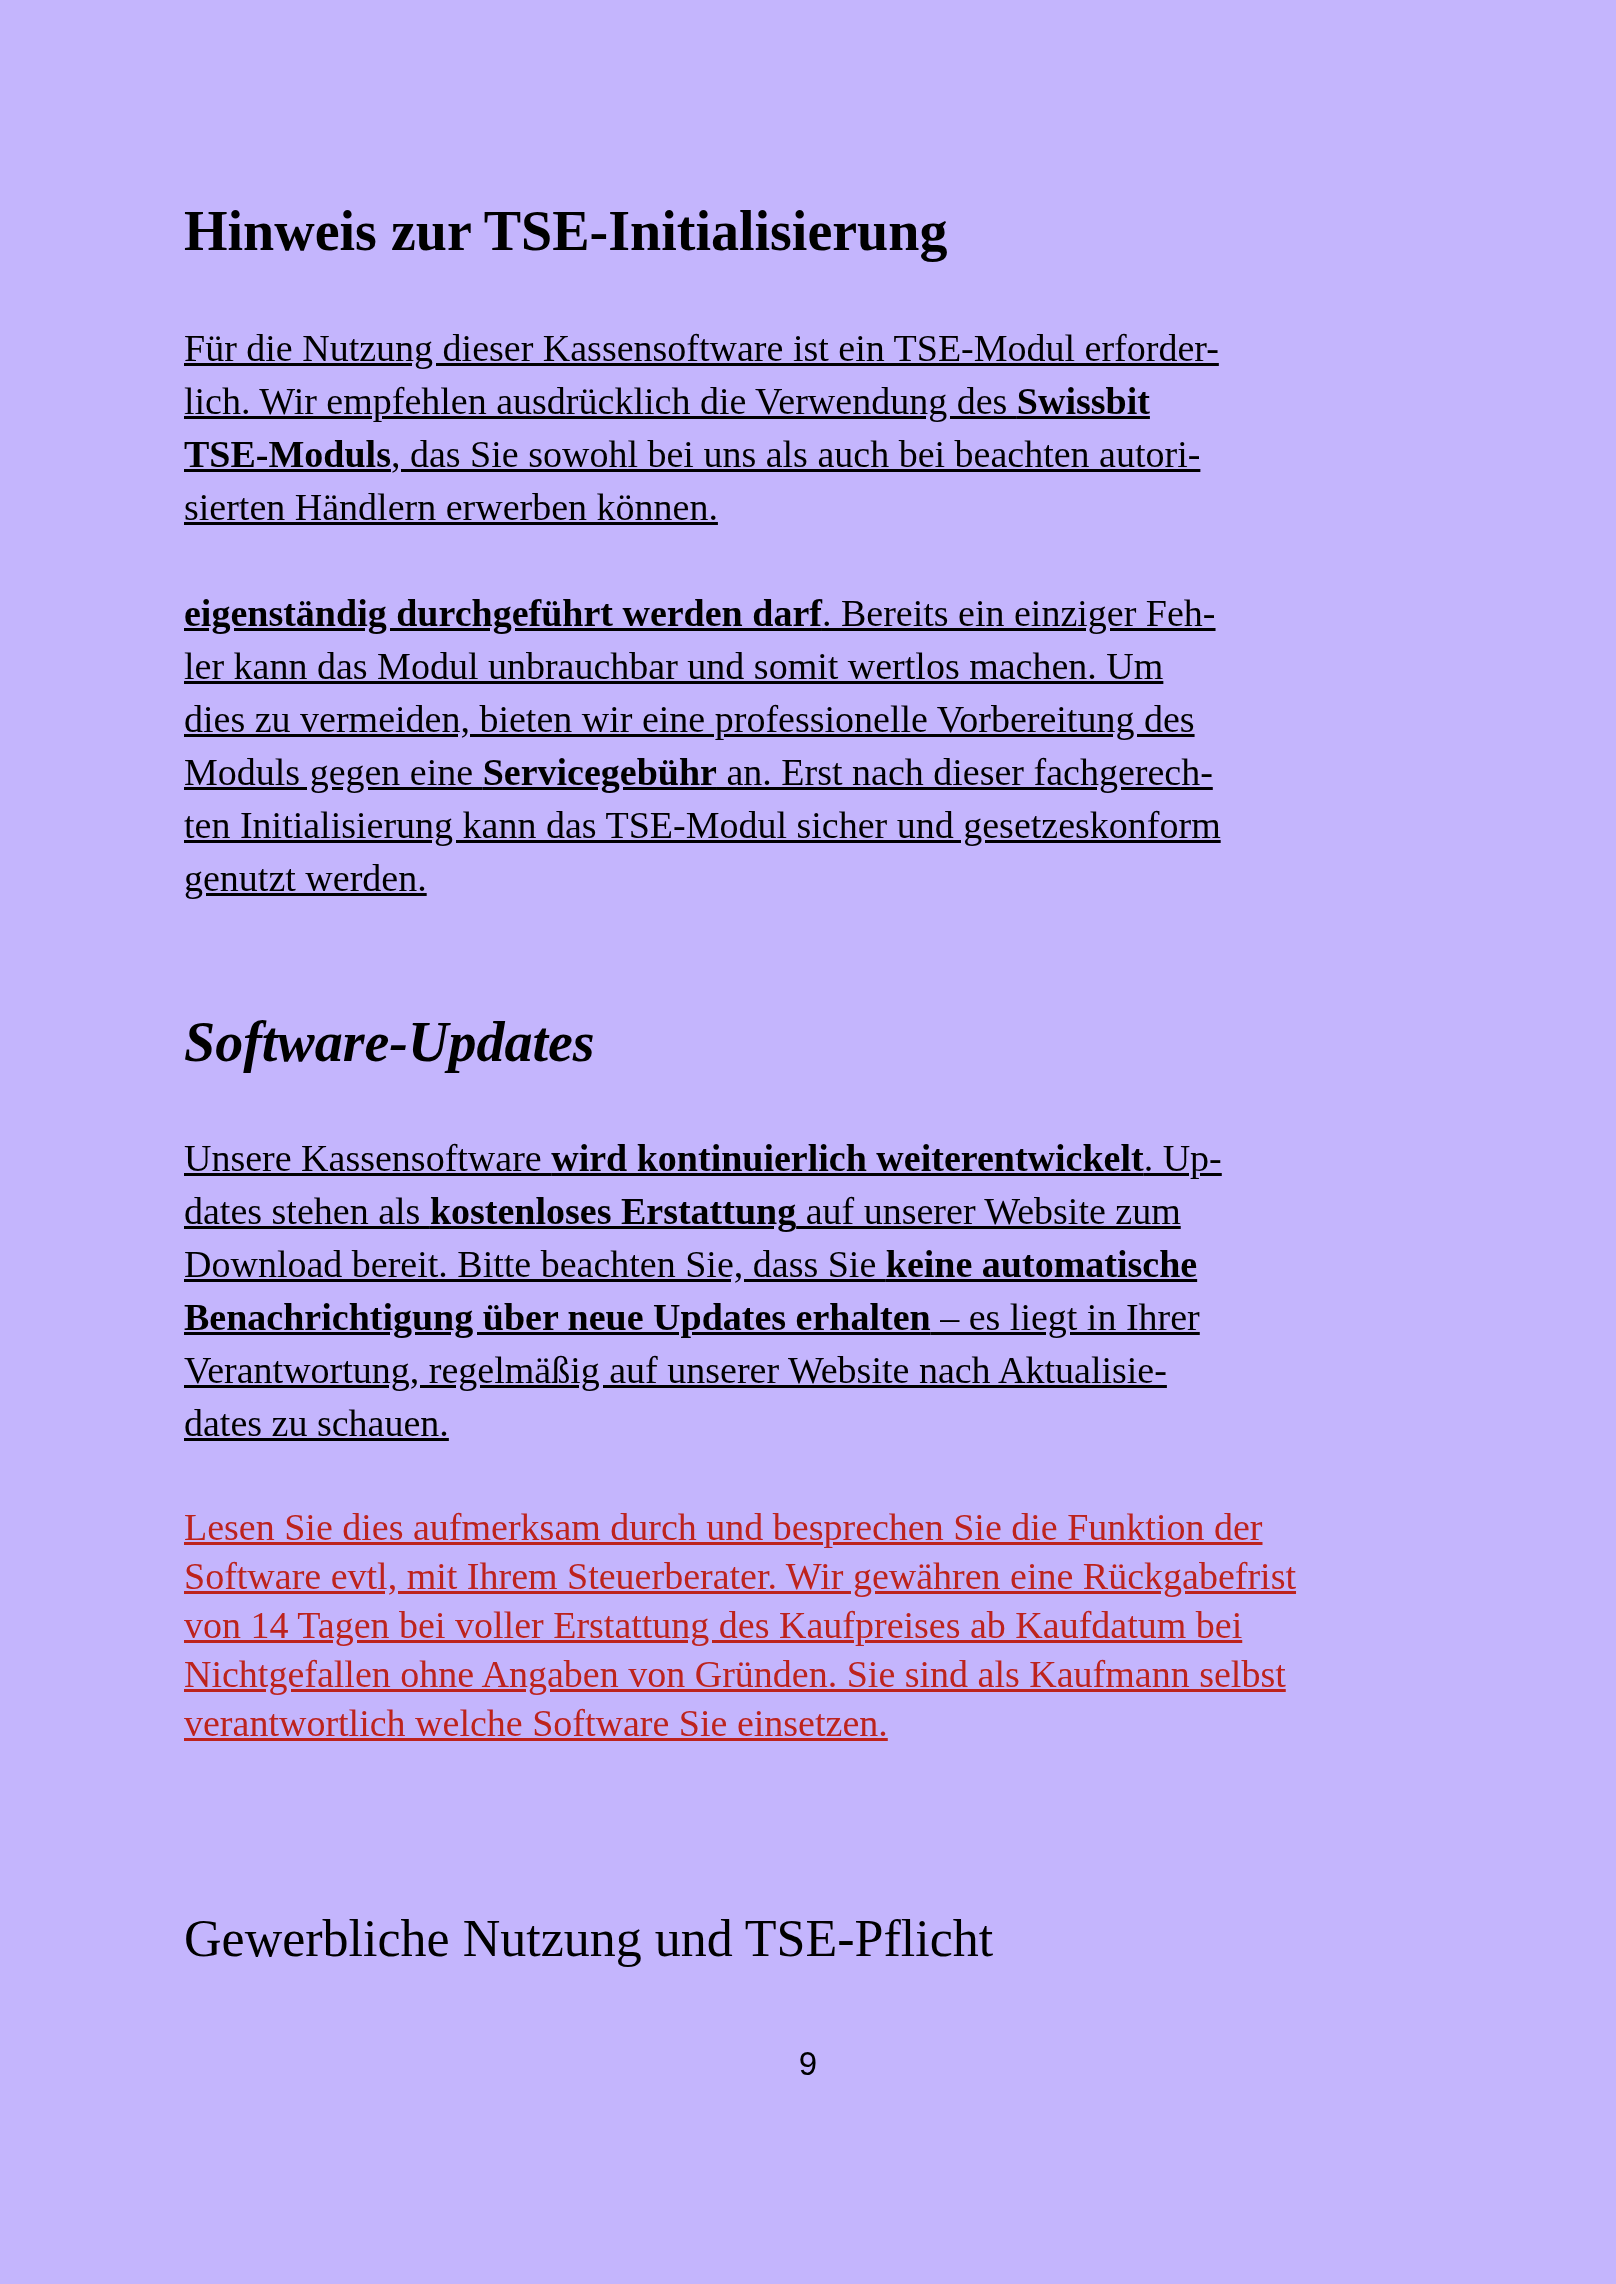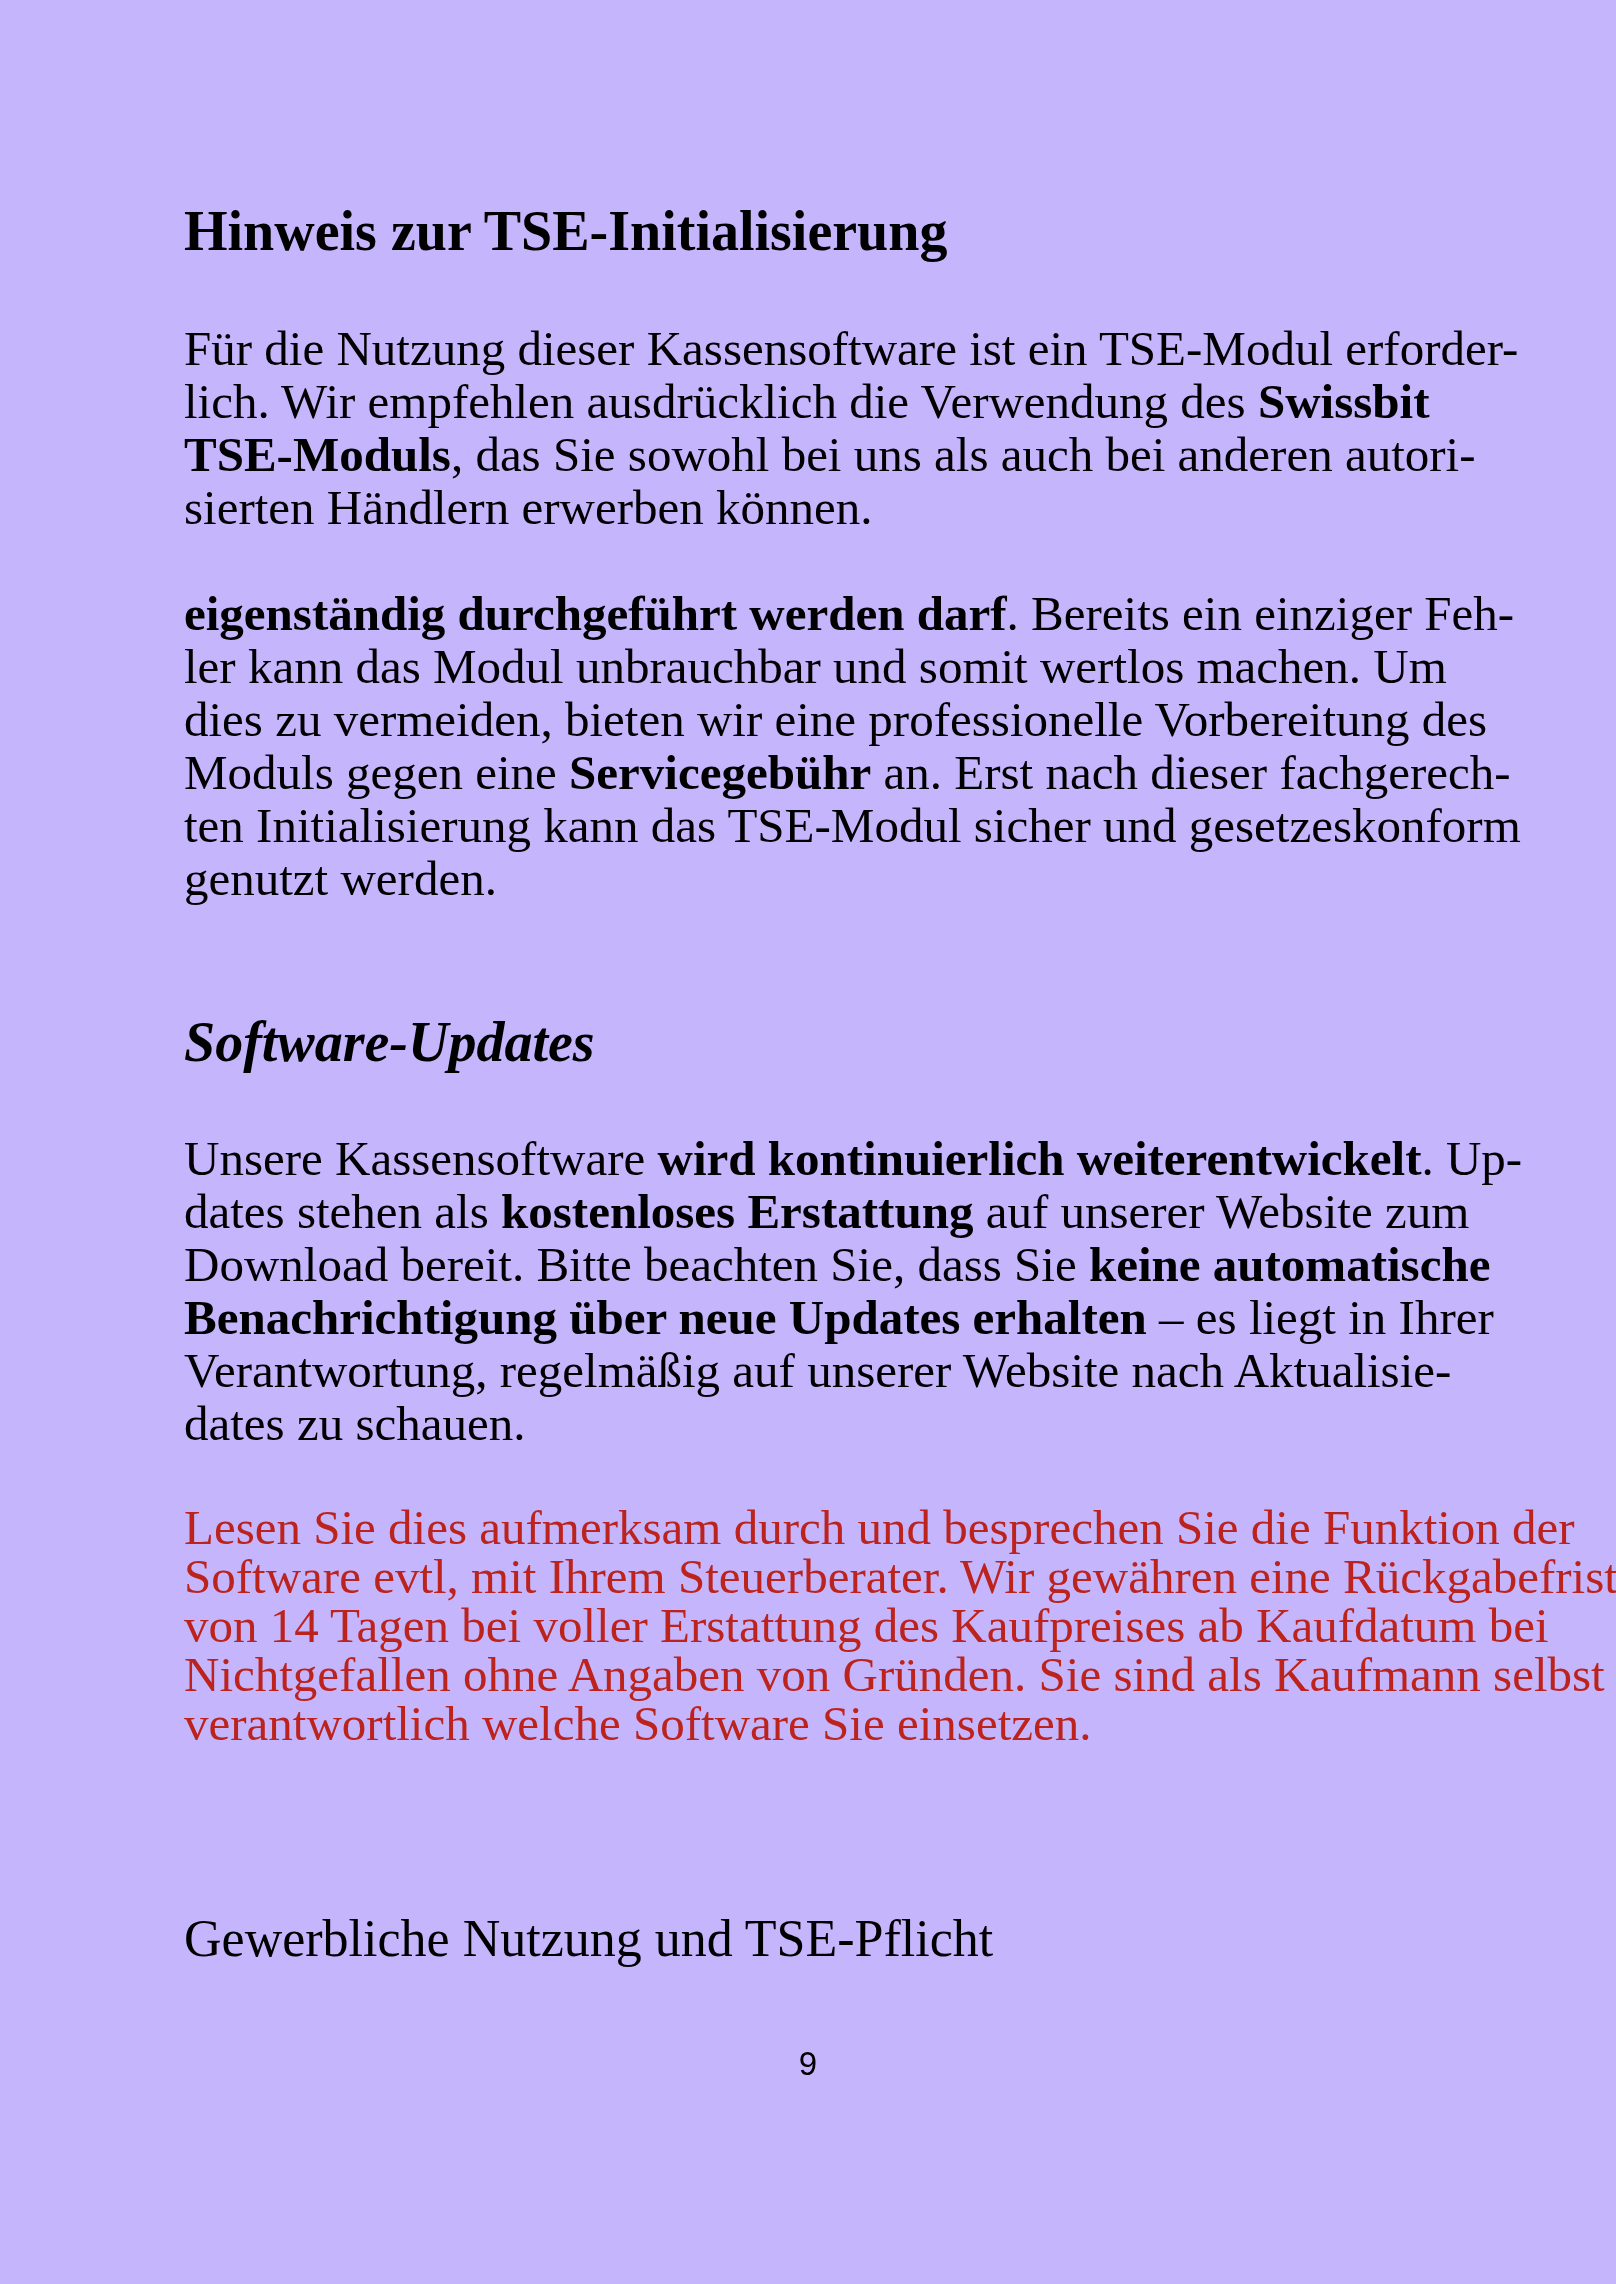--- a/index.html
+++ b/index.html
@@ -19,21 +19,21 @@
     line-height: 64px;
     font-weight: 700;
   }
   h2.block { }
   h3.block {
     margin: 0;
     font-size: 52px;
     line-height: 64px;
     font-weight: 400;
   }
-  .para { font-size: 49px; line-height: 53px; }
+  .para { font-size: 38px; line-height: 53px; text-decoration: underline; }
   .para .line { white-space: nowrap; }
   .para span { white-space: pre; }
   .para .b { font-weight: 700; }
   .para-red { line-height: 49px; }
   .pagenum {
     position: absolute;
     left: 0;
     top: 2045px;
     width: 1616px;
     text-align: center;
@@ -54,21 +54,21 @@
 </head>
 <body>
 
 <div class="page" style="background: #c4b5fd; padding-left: 19px;">
 
   <h1 id="h1" class="block">Hinweis zur TSE-Initialisierung</h1>
 
   <div id="para1" class="block para">
       <div class="line"><span>Für die Nutzung dieser Kassensoftware ist ein TSE-Modul erforder-</span></div>
       <div class="line"><span>lich. Wir empfehlen ausdrücklich die Verwendung des </span><span class="b">Swissbit</span></div>
-      <div class="line"><span class="b">TSE-Moduls</span><span>, das Sie sowohl bei uns als auch bei anderen autori-</span></div>
+      <div class="line"><span class="b">TSE-Moduls</span><span>, das Sie sowohl bei uns als auch bei beachten autori-</span></div>
       <div class="line"><span>sierten Händlern erwerben können.</span></div>
     </div>
 
   <div id="para2" class="block para">
       <div class="line"><span class="b">eigenständig durchgeführt werden darf</span><span>. Bereits ein einziger Feh-</span></div>
       <div class="line"><span>ler kann das Modul unbrauchbar und somit wertlos machen. Um</span></div>
       <div class="line"><span>dies zu vermeiden, bieten wir eine professionelle Vorbereitung des</span></div>
       <div class="line"><span>Moduls gegen eine </span><span class="b">Servicegebühr</span><span> an. Erst nach dieser fachgerech-</span></div>
       <div class="line"><span>ten Initialisierung kann das TSE-Modul sicher und gesetzeskonform</span></div>
       <div class="line"><span>genutzt werden.</span></div>

